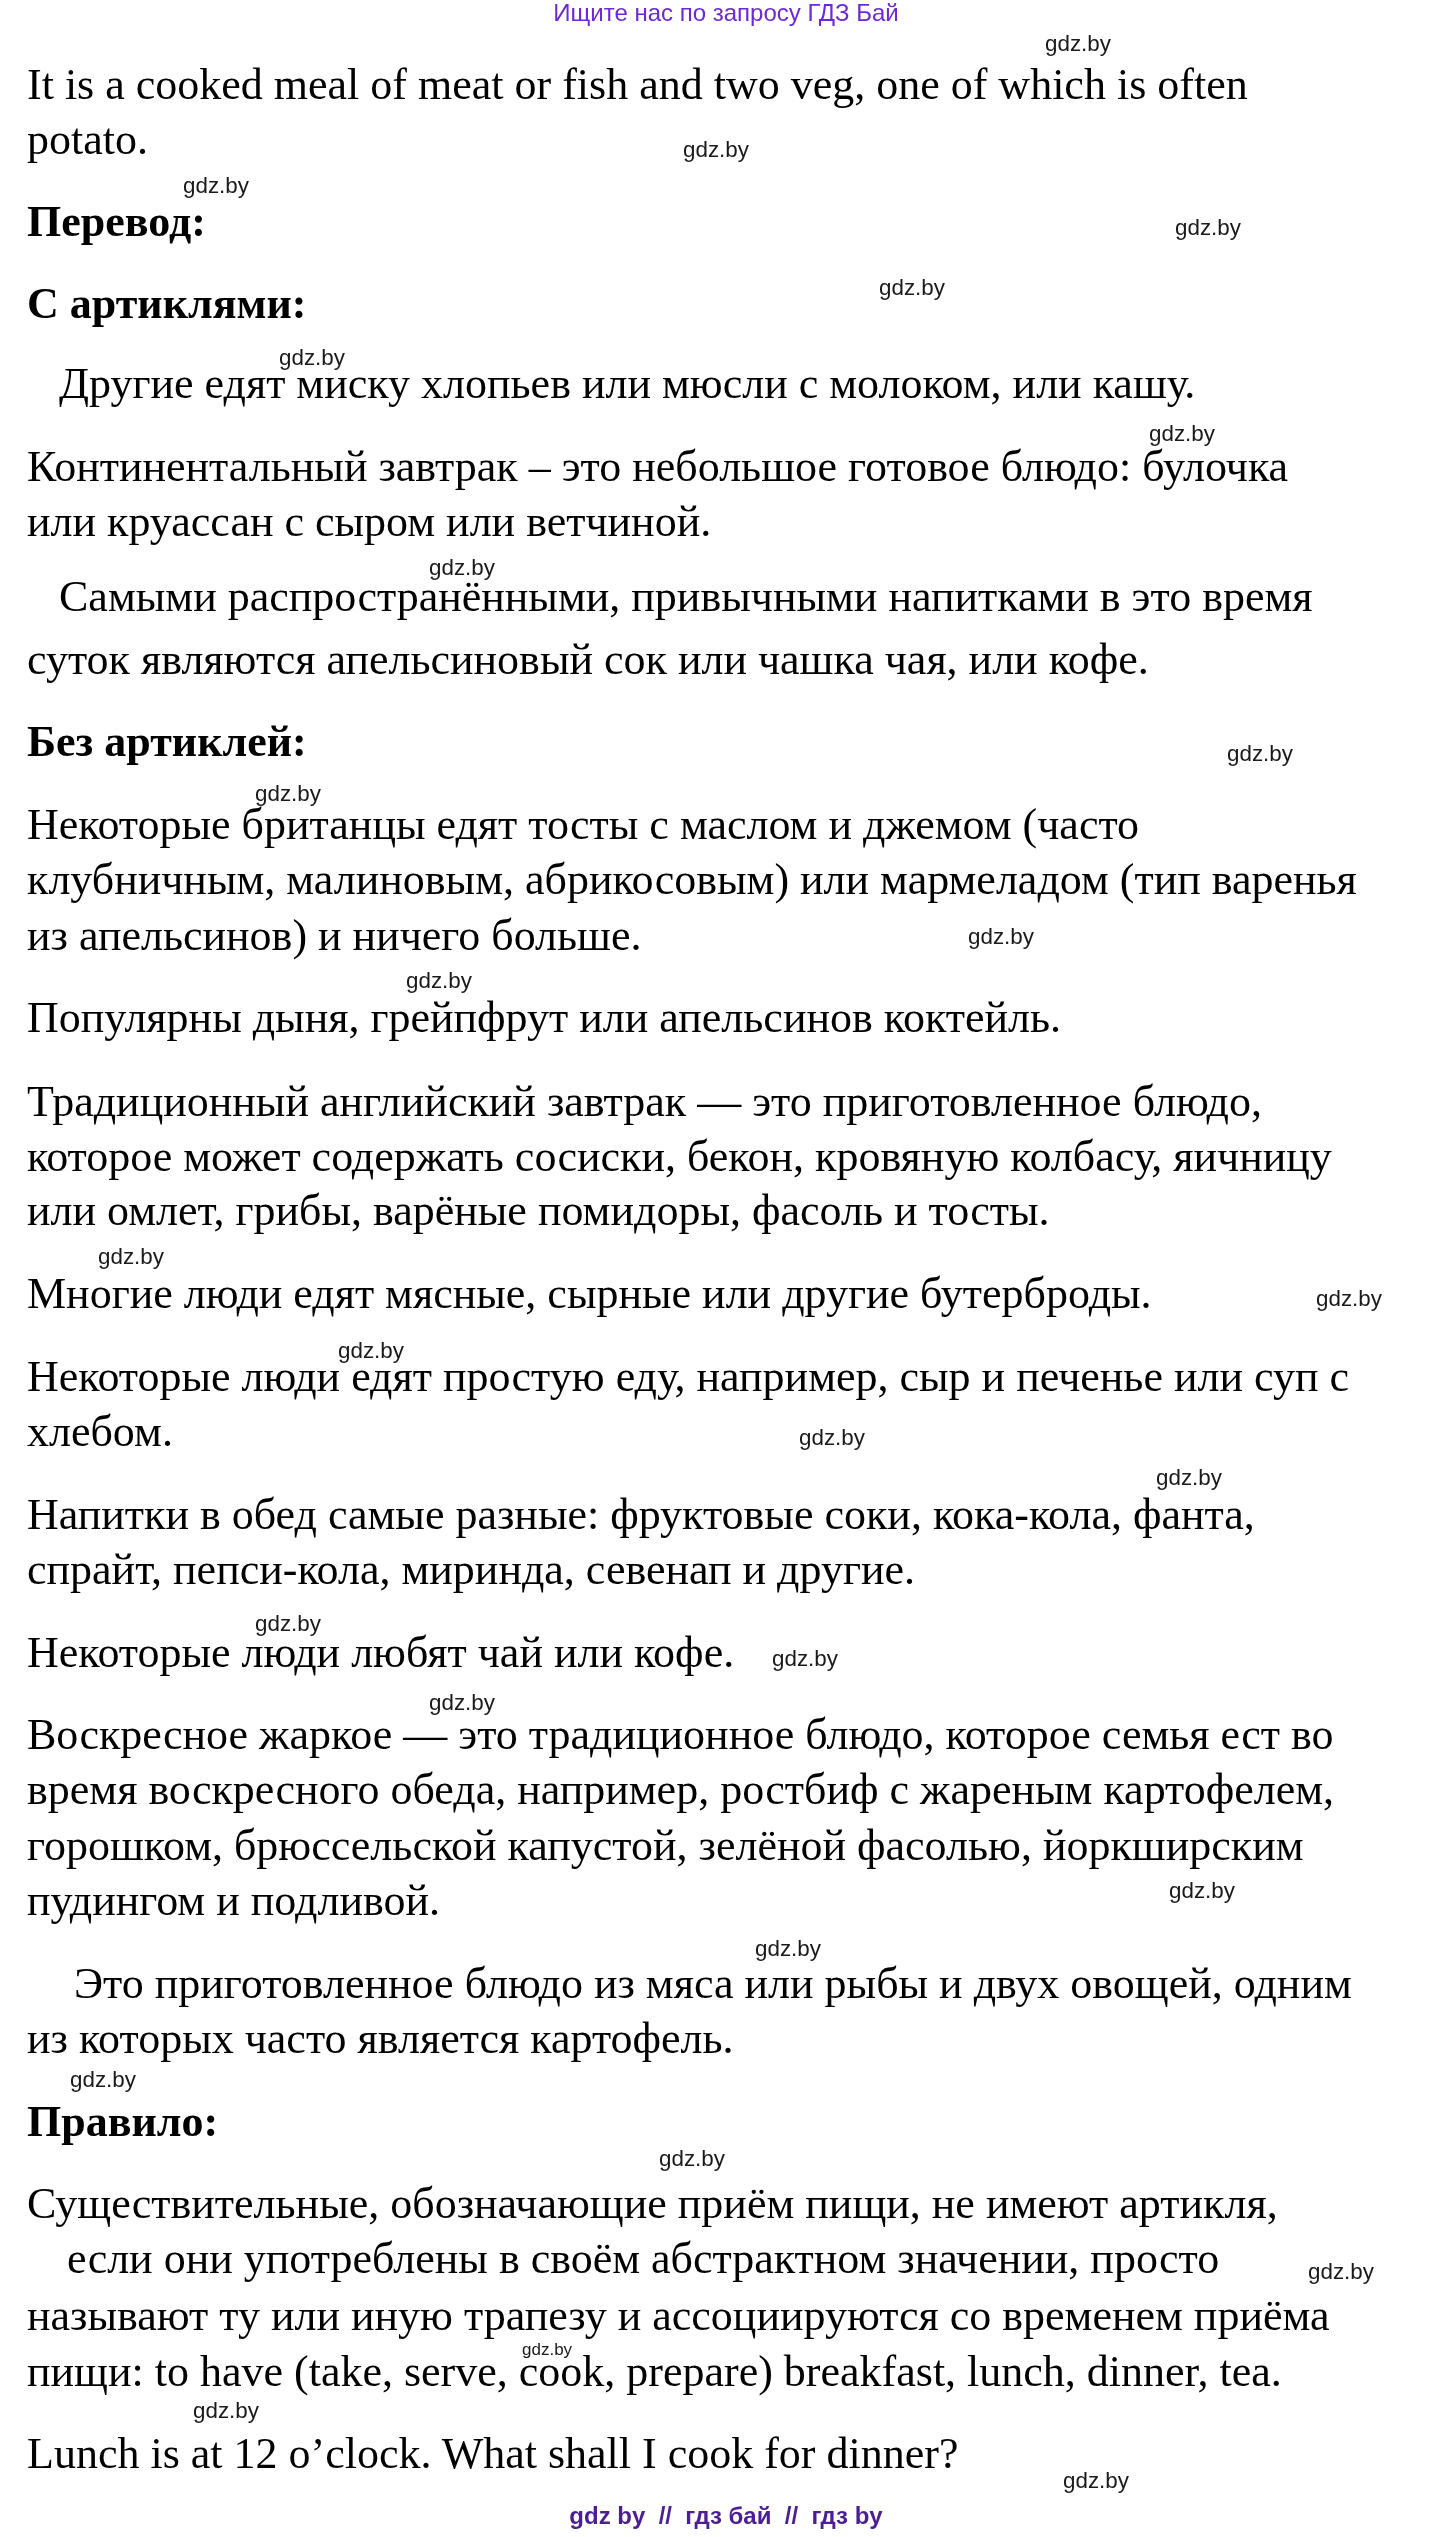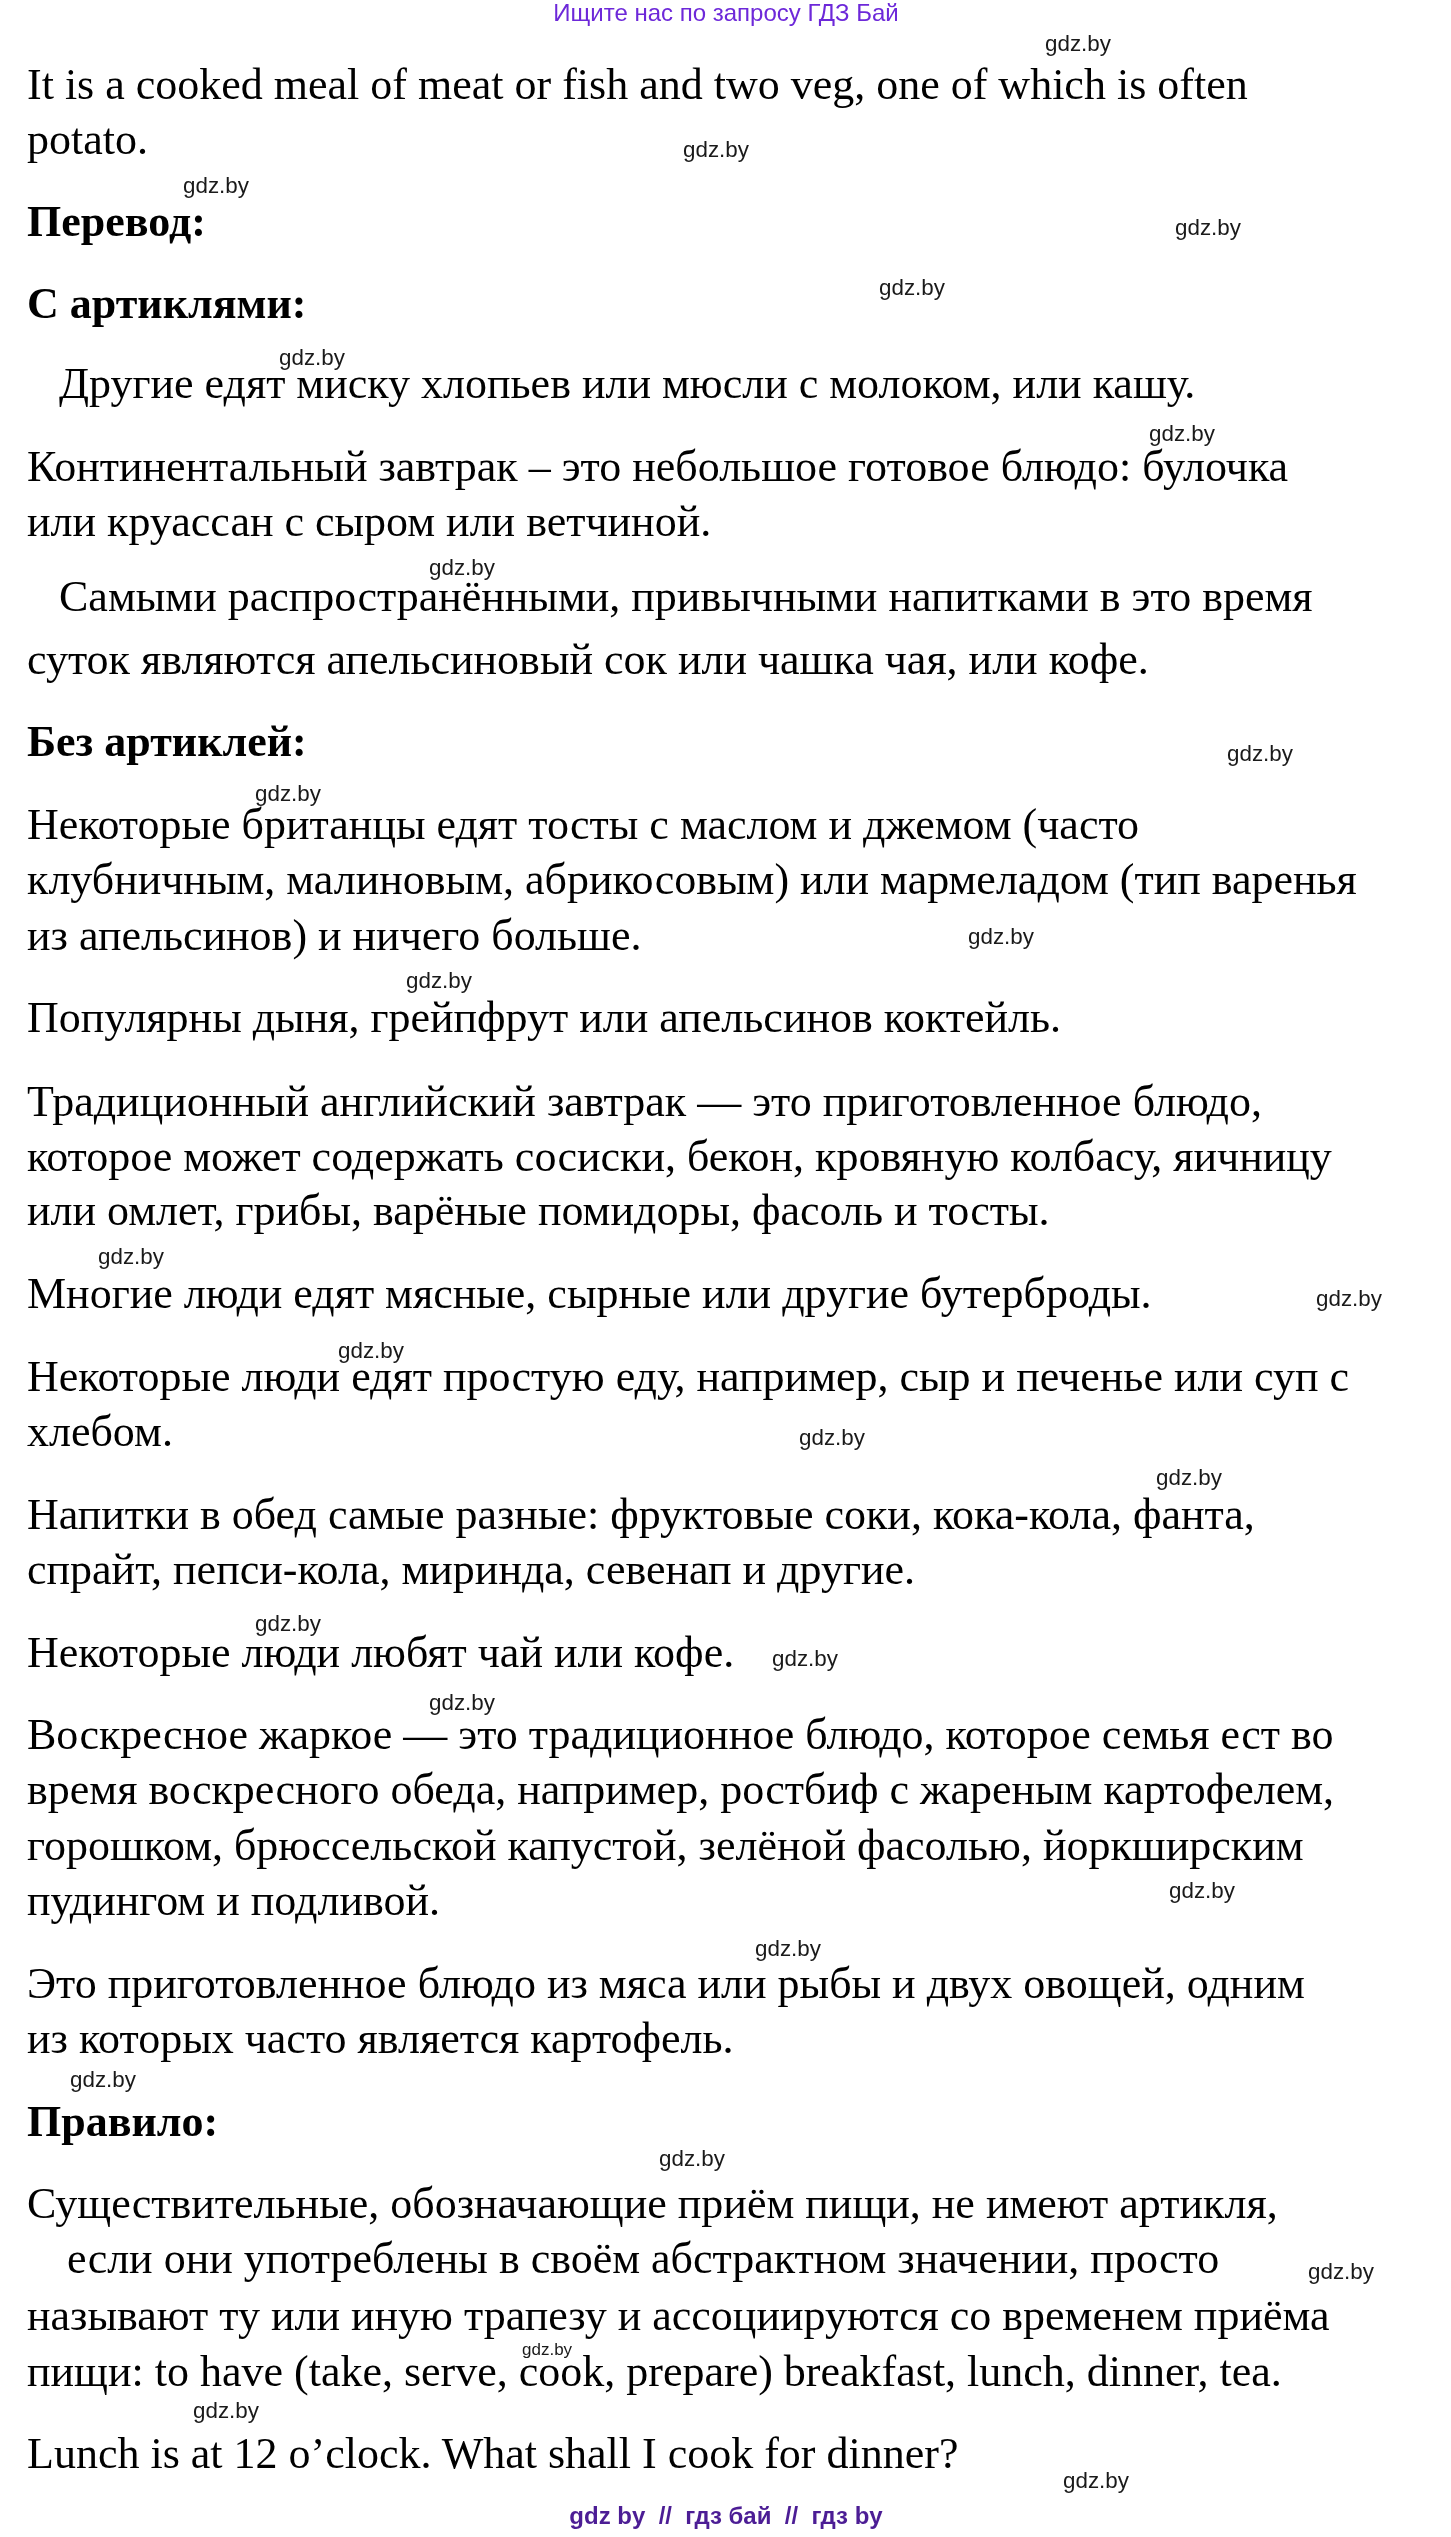--- a/index.html
+++ b/index.html
@@ -54,21 +54,21 @@
       <div class="line" style="top: 1272px;">Многие люди едят мясные, сырные или другие бутерброды.</div>
       <div class="line" style="top: 1355px;">Некоторые люди едят простую еду, например, сыр и печенье или суп с</div>
       <div class="line" style="top: 1410px; text-align: center;">хлебом.</div>
       <div class="line" style="top: 1493px;">Напитки в обед самые разные: фруктовые соки, кока-кола, фанта,</div>
       <div class="line" style="top: 1548px;">спрайт, пепси-кола, миринда, севенап и другие.</div>
       <div class="line" style="top: 1631px;">Некоторые люди любят чай или кофе.</div>
       <div class="line" style="top: 1713px;">Воскресное жаркое — это традиционное блюдо, которое семья ест во</div>
       <div class="line" style="top: 1768px;">время воскресного обеда, например, ростбиф с жареным картофелем,</div>
       <div class="line" style="top: 1824px;">горошком, брюссельской капустой, зелёной фасолью, йоркширским</div>
       <div class="line" style="top: 1879px;">пудингом и подливой.</div>
-      <div class="line" style="top: 1962px;">Это приготовленное блюдо из мяса или рыбы и двух овощей, одним</div>
+      <div class="line" style="top: 1962px; margin-left: 47px;">Это приготовленное блюдо из мяса или рыбы и двух овощей, одним</div>
       <div class="line" style="top: 2017px;">из которых часто является картофель.</div>
       <div class="line h" style="top: 2100px;">Правило:</div>
       <div class="line" style="top: 2182px;">Существительные, обозначающие приём пищи, не имеют артикля,</div>
       <div class="line" style="top: 2237px; margin-left: 40px;">если они употреблены в своём абстрактном значении, просто</div>
       <div class="line" style="top: 2294px;">называют ту или иную трапезу и ассоциируются со временем приёма</div>
       <div class="line" style="top: 2350px;">пищи: to have (take, serve, cook, prepare) breakfast, lunch, dinner, tea.</div>
       <div class="line" style="top: 2432px;">Lunch is at 12 o’clock. What shall I cook for dinner?</div>
     </div>
   <div id="watermarks">
       <div class="wm" style="left: 1045px; top: 32.5px;">gdz.by</div>

